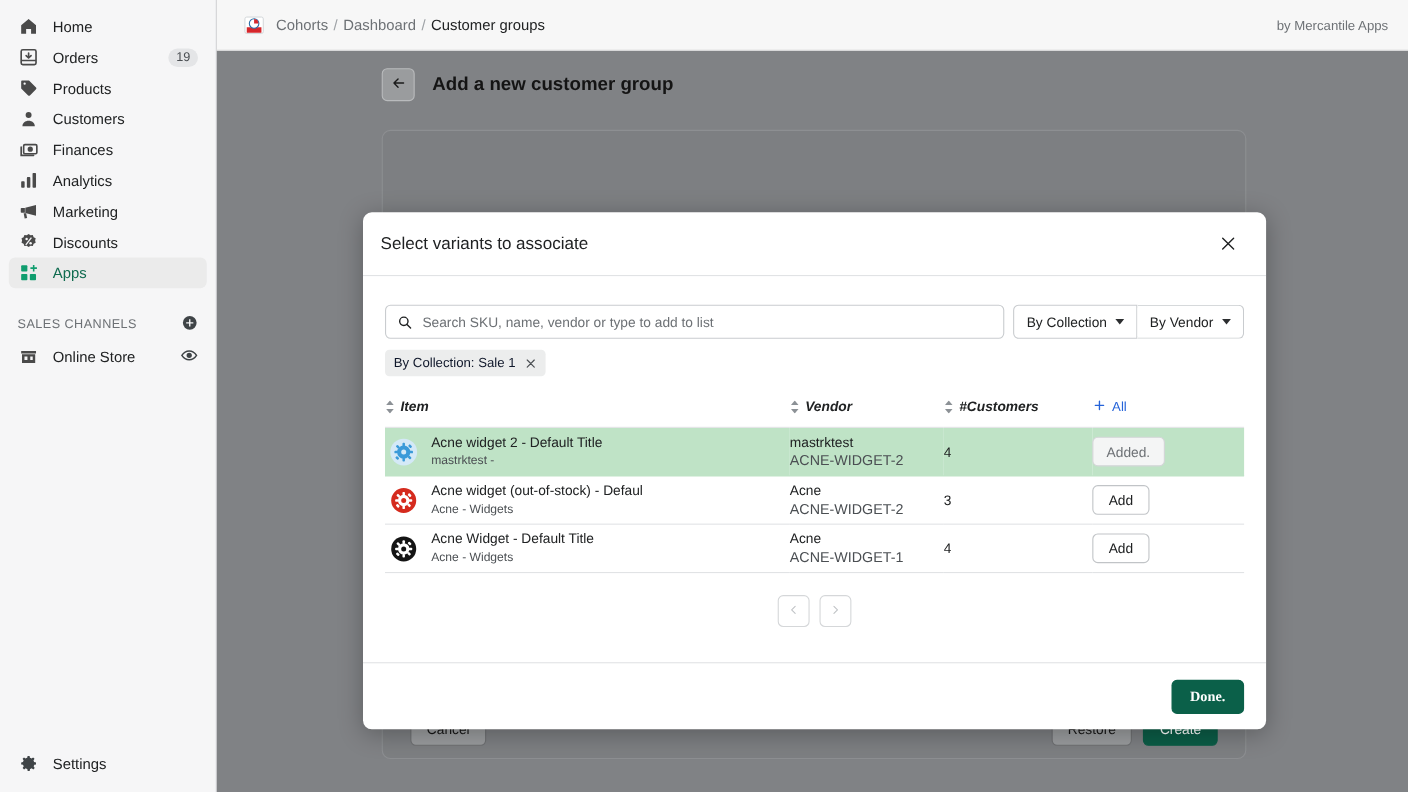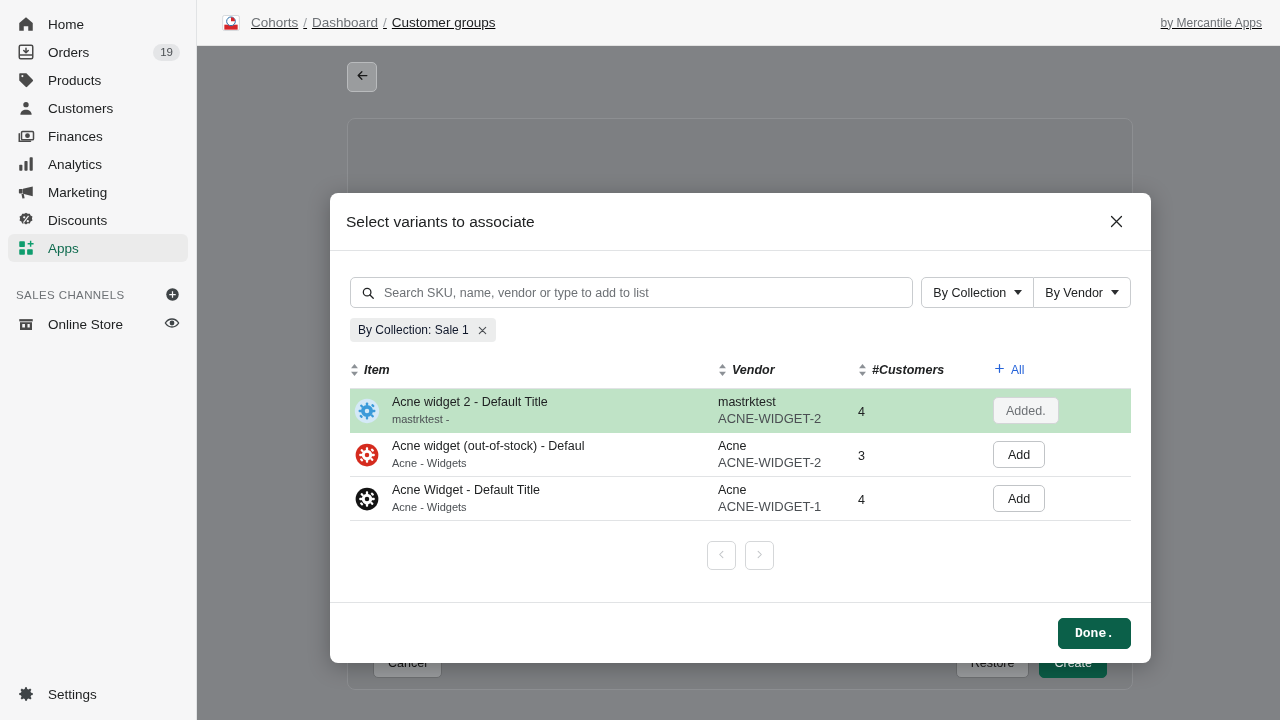--- a/index.html
+++ b/index.html
@@ -56,21 +56,20 @@
     position: absolute; left: 0; bottom: 12px; width: 197px;
   }
 
   
   .main { flex: 1 1 auto; position: relative; height: 720px; background: #808285; }
   .topbar {
     height: 46px; background: #f7f7f7;
     border-bottom: 1px solid #e3e3e3;
     display: flex; align-items: center;
     padding: 0 18px 0 24px;
-    text-decoration: underline;
   }
   .brandmark {
     width: 20px; height: 20px; margin-right: 10px;
     flex: 0 0 20px; position: relative;
   }
   .crumbs { font-size: 13.5px; color: #6d7175; display: flex; align-items: center; gap: 5px; }
   .crumbs .sep { color: #9ea2a6; }
   .crumbs .cur { color: #202223; }
   .byline { margin-left: auto; font-size: 12px; color: #6d7175; }
 
@@ -208,21 +207,21 @@
   .modal-foot {
     flex: 0 0 61px; height: 61px;
     border-top: 1px solid #e1e3e5;
     display: flex; align-items: center; justify-content: flex-end;
     padding: 0 20px;
   }
   .done-btn {
     height: 31px; padding: 0 16px; border-radius: 5px;
     background: #0b6049; color: #fff; border: 1px solid #0b6049;
     font-size: 13px; font-weight: 600; cursor: pointer;
-    display: flex; align-items: center; font-family: Liberation Mono, monospace;
+    display: flex; align-items: center; font-family: Liberation Serif, serif;
   }
 </style>
 </head>
 <body>
 
 <div id="app">
 
   <nav class="sidebar">
 
     <div class="nav-item">
@@ -386,20 +385,21 @@
     <div class="stage">
 
       <div class="page-head">
         <div class="back-btn">
           <span>
             <svg width="15" height="15" viewBox="0 0 24 24" fill="none" stroke="#1a1a1a" stroke-width="2" stroke-linecap="round" stroke-linejoin="round">
                 <path d="M19 12H5m0 0 6-6m-6 6 6 6"></path>
               </svg>
           </span>
         </div>
+        <h1 class="page-title">Add a new customer group</h1>
       </div>
 
       <div class="ghost-card"></div>
 
       <div class="ghost-footer">
         <button class="gbtn">Cancel</button>
         <span class="gspacer"></span>
         <button class="gbtn">Restore</button>
         <button class="gbtn primary">Create</button>
       </div>

